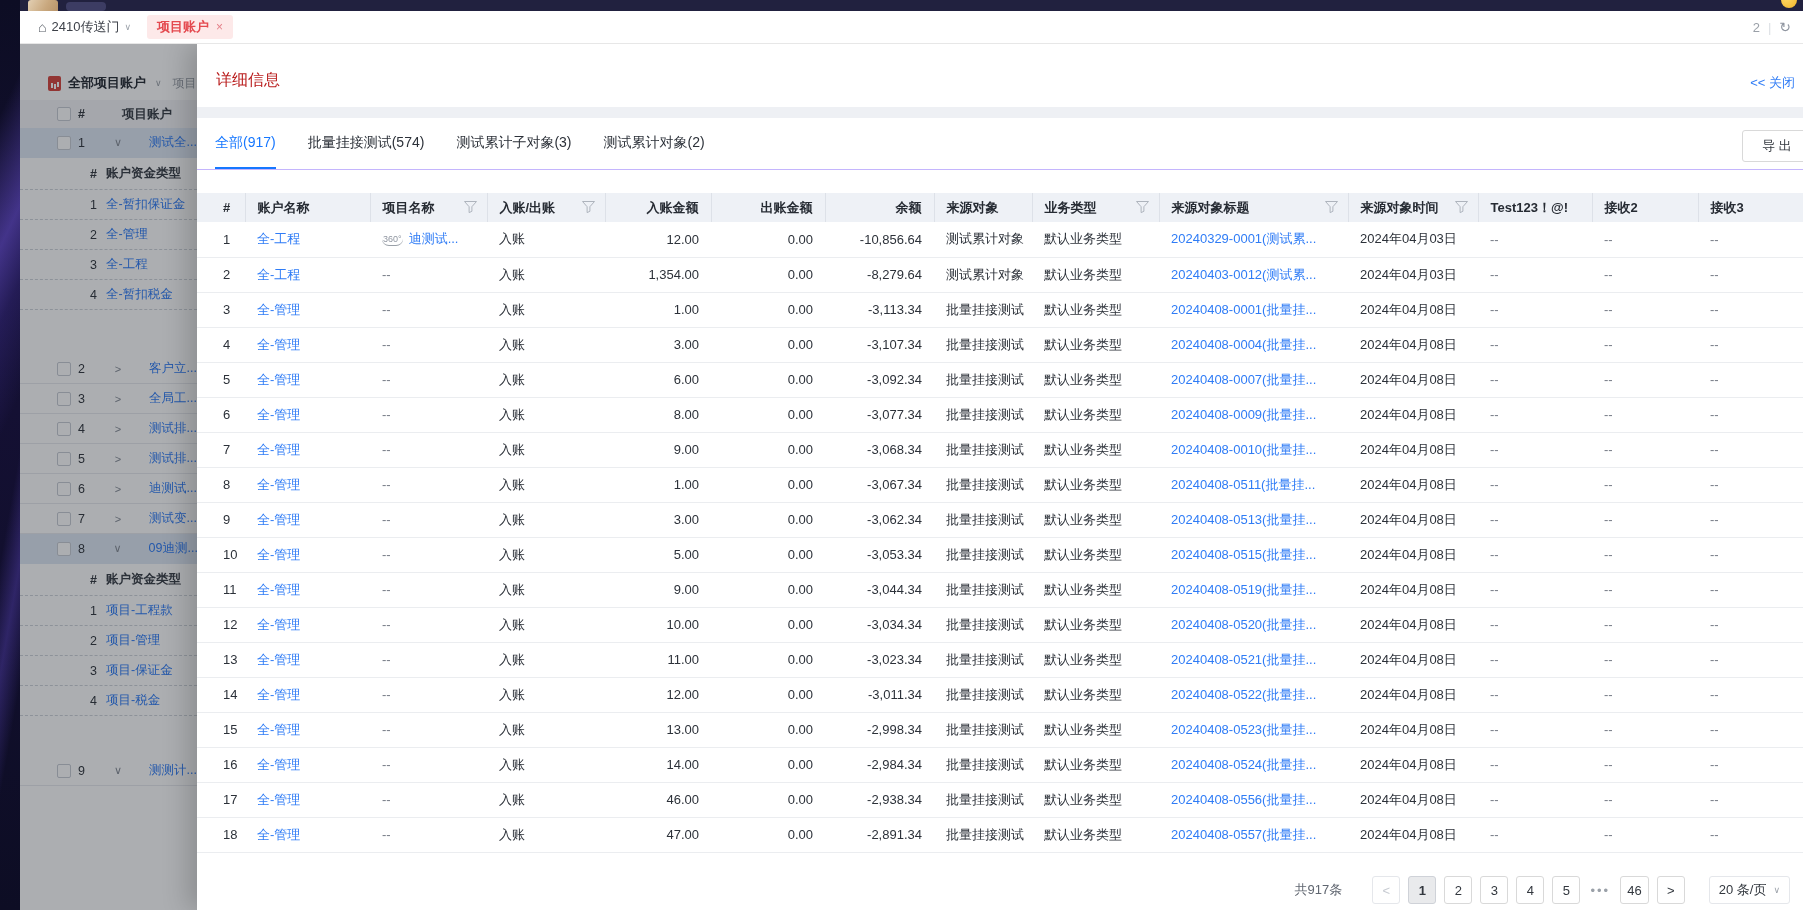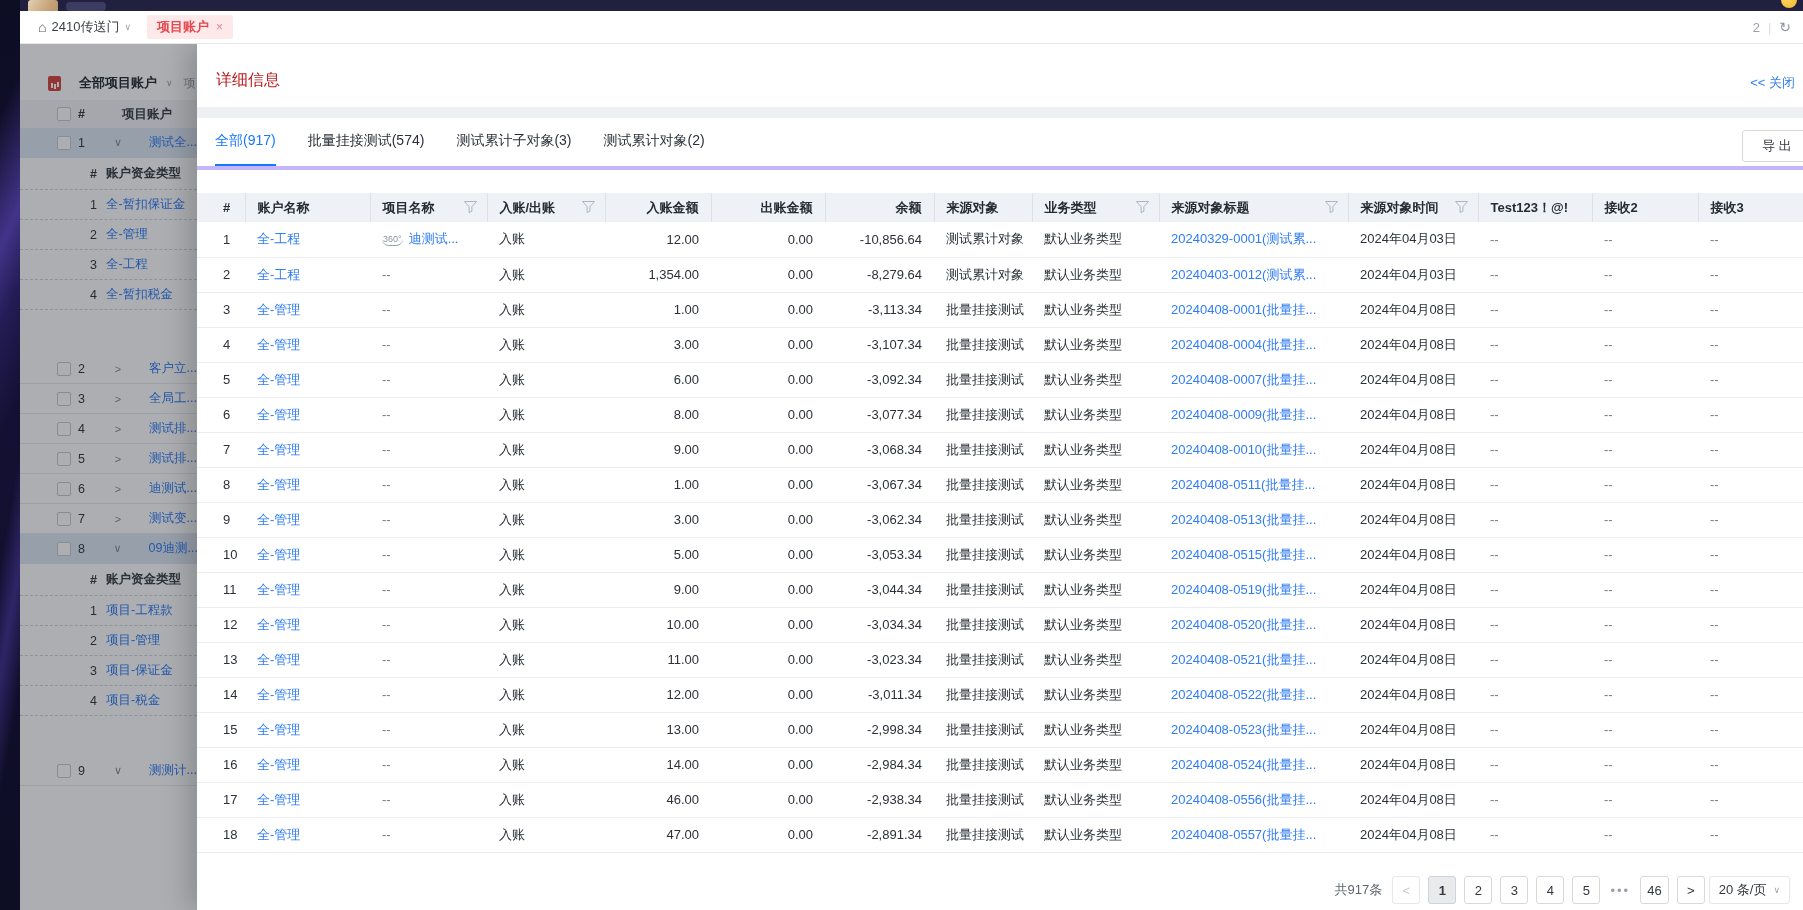--- a/index.html
+++ b/index.html
@@ -38,21 +38,21 @@
   .refresh-ic{font-size:14px;color:#8f95a0}
 
   .content{position:relative;height:866px;background:#fff;overflow:hidden}
 
   
   .sidebar{position:absolute;left:0;top:0;width:177px;height:100%;background:#fff;overflow:hidden}
   .sb-title{height:56px;padding:22px 0 0 28px;display:flex;align-items:center;white-space:nowrap}
   .doc-ic{width:13px;height:15px;background:#d8453e;border-radius:2px;position:relative;flex:none}
   .doc-ic::after{content:"";position:absolute;left:3px;bottom:3px;width:2px;height:5px;background:#fff;
     box-shadow:3px 1px 0 0 #fff,6px -1px 0 0 #fff}
-  .sb-title .t{font-size:13px;font-weight:bold;color:#262b33;margin-left:18px}
+  .sb-title .t{font-size:13px;font-weight:bold;color:#262b33;margin-left:7px}
   .sb-title .caret{margin-left:9px}
   .sb-title .clip{margin-left:11px;color:#9aa0a8;font-size:12px}
   .sb-row{display:flex;align-items:center;white-space:nowrap;font-size:12.5px}
   .sb-lh{height:28px;background:#f4f5f7;color:#3a3f47;font-weight:bold}
   .sb-group{height:30px;border-bottom:1px solid #e8eaee}
   .sb-group.sel{background:#dfe8f4;border-bottom-color:#dfe8f4}
   .sb-subh{height:32px;font-weight:bold;color:#3a3f47;border-bottom:1px dashed #cfd4db}
   .sb-sub{height:30px;border-bottom:1px dashed #cfd4db}
   .sb-gap{border:none}
   .cbx{width:14px;height:14px;border:1px solid #c8ccd4;border-radius:2px;background:#fff;flex:none;margin-left:37px}
@@ -66,21 +66,21 @@
 
   .mask{position:absolute;left:0;top:0;width:177px;height:100%;background:rgba(18,22,32,.35);z-index:5}
 
   
   .drawer{position:absolute;left:177px;top:0;right:0;height:100%;background:#fff;z-index:10;
     box-shadow:-10px 0 24px rgba(0,0,0,.18);overflow:hidden}
   .d-head{position:relative;height:63px}
   .d-title{position:absolute;left:19px;top:26px;font-size:16px;font-weight:normal;color:#b91c1c}
   .d-close{position:absolute;right:8px;top:30px;font-size:13px;color:#2f7cf6;text-decoration:none}
   .d-band{height:11px;background:#eef0f4}
-  .d-tabrow{position:relative;height:52px;border-bottom:4px solid #c4b5fd;display:flex;align-items:stretch;padding-left:18px}
+  .d-tabrow{position:relative;height:52px;border-bottom:1px solid #c4b5fd;display:flex;align-items:stretch;padding-left:18px}
   .dtab{display:flex;align-items:center;margin-right:32px;font-size:14px;color:#2c3139;cursor:pointer;
     border-bottom:2px solid transparent}
   .dtab.active{color:#1677ff;border-bottom-color:#1677ff;font-weight:500}
   .export-btn{position:absolute;right:-9px;top:12px;width:70px;height:32px;border:1px solid #d9d9d9;
     border-radius:3px;background:#fff;font-size:13px;color:#33383f;display:flex;align-items:center;justify-content:center}
 
   .d-table{position:absolute;left:0;top:149px;right:0;height:669px;overflow:hidden}
   table{width:1618px;table-layout:fixed;border-collapse:collapse}
   thead th{height:29px;background:#eef1f6;font-size:13px;font-weight:bold;color:#262b33;text-align:left;
     padding:0 12px;border-right:1px solid #dde1e8;position:relative;white-space:nowrap;overflow:hidden}
@@ -90,21 +90,21 @@
   tbody td{height:35px;border-bottom:1px solid #ebedf0;font-size:13px;color:#2c3139;padding:0 12px;
     white-space:nowrap;overflow:hidden}
   tbody td.r{text-align:right}
   tbody td.c-num{padding-left:26px}
   a.lnk{color:#2f7cf6;text-decoration:none}
   .muted{color:#767c86}
   .i360{display:inline-block;font-size:9px;color:#8f95a0;border-bottom:1px solid #9aa0a8;
     border-radius:0 0 7px 7px;padding:0 1px 1px;margin-right:6px;transform:translateY(-1px)}
 
   
-  .pager{position:absolute;right:13px;bottom:6px;display:flex;align-items:center;gap:4px;font-size:13px;color:#606670}
+  .pager{position:absolute;right:13px;bottom:6px;display:flex;align-items:center;gap:24px;font-size:13px;color:#606670}
   .pager .total{margin-right:6px}
   .pbtn{min-width:28px;height:28px;padding:0 6px;border:1px solid #d9d9d9;border-radius:3px;background:#fff;
     color:#33383f;display:flex;align-items:center;justify-content:center;cursor:pointer}
   .pbtn.disabled{color:#c6cad1;border-color:#e5e7eb;cursor:default}
   .pbtn.active{background:#e9eaec;border-color:#cfd2d8;font-weight:bold}
   .pdots{color:#9aa0a8;letter-spacing:2px;min-width:24px;text-align:center}
   .psize{display:flex;align-items:center;gap:7px;height:28px;padding:0 9px;border:1px solid #e5e7eb;
     border-radius:3px;color:#33383f;background:#fff}
   .psize .caret{font-size:9px}
 </style>

